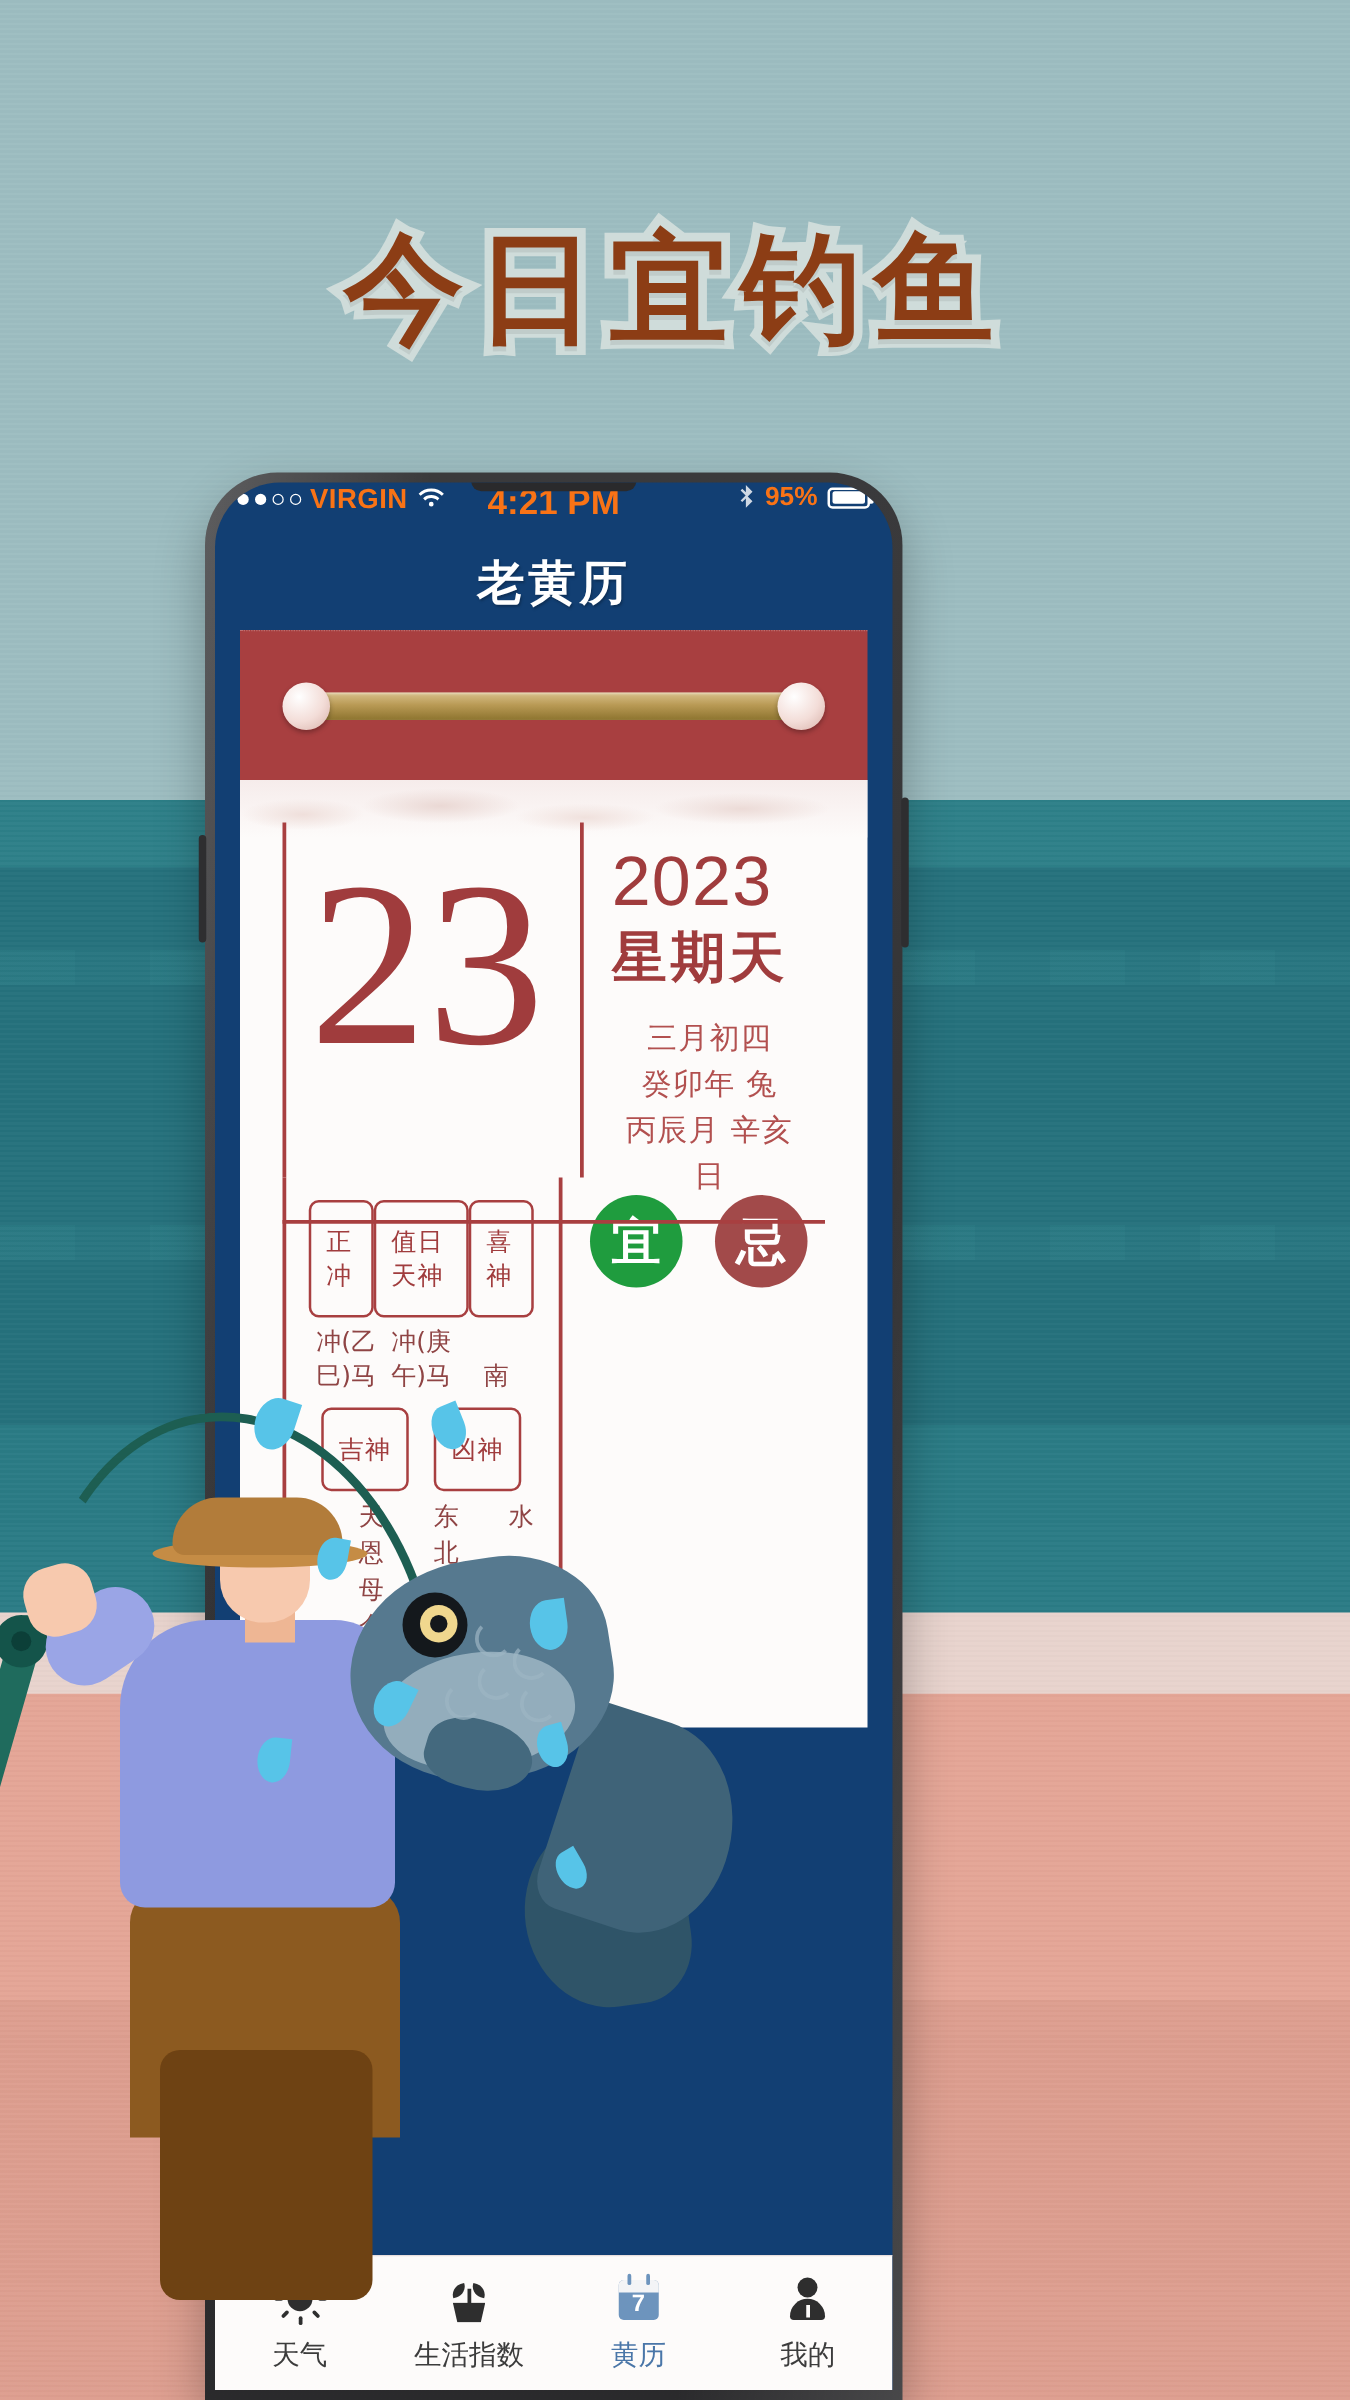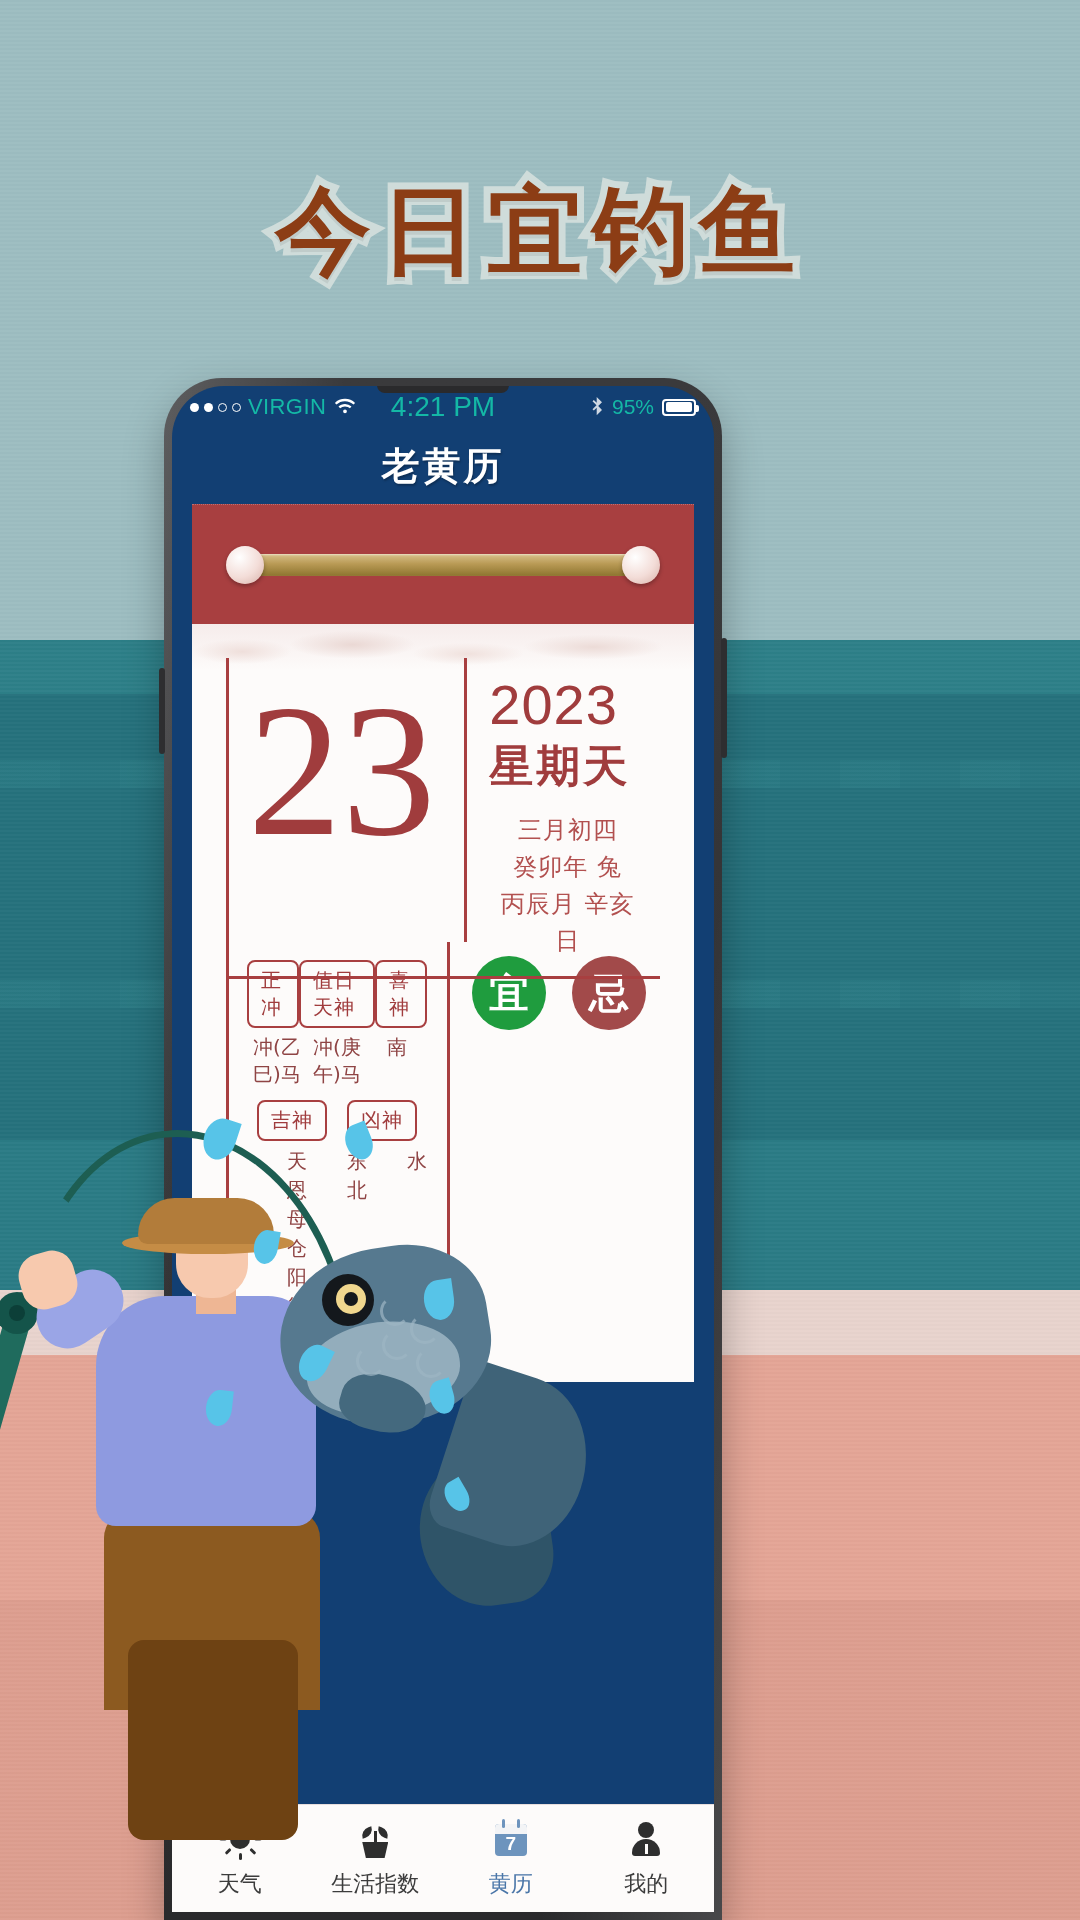--- a/index.html
+++ b/index.html
@@ -63,23 +63,23 @@
     border-radius:52px 52px 0 0;
     background:#123f73; overflow:hidden;
   }
   .notch {
     position:absolute; left:50%; transform:translateX(-50%); top:-2px;
     width:132px; height:9px; background:#2a2a2c; border-radius:0 0 8px 8px; z-index:9;
   }
 
   
   #statusbar {
-    position:relative; height:42px; color:#14b8a6;
-    display:flex; align-items:center; padding:0 18px;
-    font-size:21px; font-weight:normal;
+    position:relative; height:42px; color:#f97316;
+    display:flex; align-items:flex-start; padding:0 18px;
+    font-size:21px; font-weight:bold;
   }
   .sb-left { display:flex; align-items:center; gap:7px; }
   .dots { display:flex; align-items:center; gap:5px; }
   .dot { width:9px; height:9px; border-radius:50%; }
   .dot.on { background:#fff; }
   .dot.off{ background:transparent; border:1.6px solid #fff; width:9px; height:9px; }
   .carrier { font-size:22px; letter-spacing:.4px; }
   .sb-center { position:absolute; left:0; right:0; text-align:center; font-size:28px; }
   .sb-right { margin-left:auto; display:flex; align-items:center; gap:8px; position:relative; z-index:2; }
   .bt-icon { width:13px; height:20px; }
@@ -175,25 +175,25 @@
   .cols { display:flex; gap:22px; justify-content:center; padding:14px 14px 0 0; }
   .col { display:flex; flex-direction:column; gap:11px; align-items:center;
     color:#b2504f; font-size:24px; letter-spacing:1px;
     font-family:"DejaVu Sans","Liberation Sans",sans-serif; }
 
   
   .taggrid { padding:18px 10px 0 18px; }
   .tagrow { display:flex; justify-content:space-around; margin-bottom:6px; }
   .tag {
     border:2px solid #a83f40; border-radius:8px; color:#a03c3d;
-    padding:5px 12px; font-size:20px; letter-spacing:1px;
+    padding:18px 12px; font-size:20px; letter-spacing:1px;
     font-family:"DejaVu Sans","Liberation Sans",sans-serif;
   }
   .valrow { display:flex; justify-content:space-around; color:#8f4444; font-size:20px; margin-bottom:12px;
-    font-family:"DejaVu Sans","Liberation Sans",sans-serif; }
+    font-family:"DejaVu Sans","Liberation Sans",sans-serif;align-items:flex-end; }
   .valrow span { flex:1; text-align:center; }
   .godlist { display:flex; justify-content:space-around; color:#8f4444; font-size:20px; line-height:1.45;
     font-family:"DejaVu Sans","Liberation Sans",sans-serif; }
   .godcol { text-align:center;margin-left:40px; }
 
   
   #tabbar {
     position:absolute; left:0; right:0; bottom:0; height:108px;
     background:#fdfbfa; display:flex; border-top:1px solid #e7dedd;
   }

